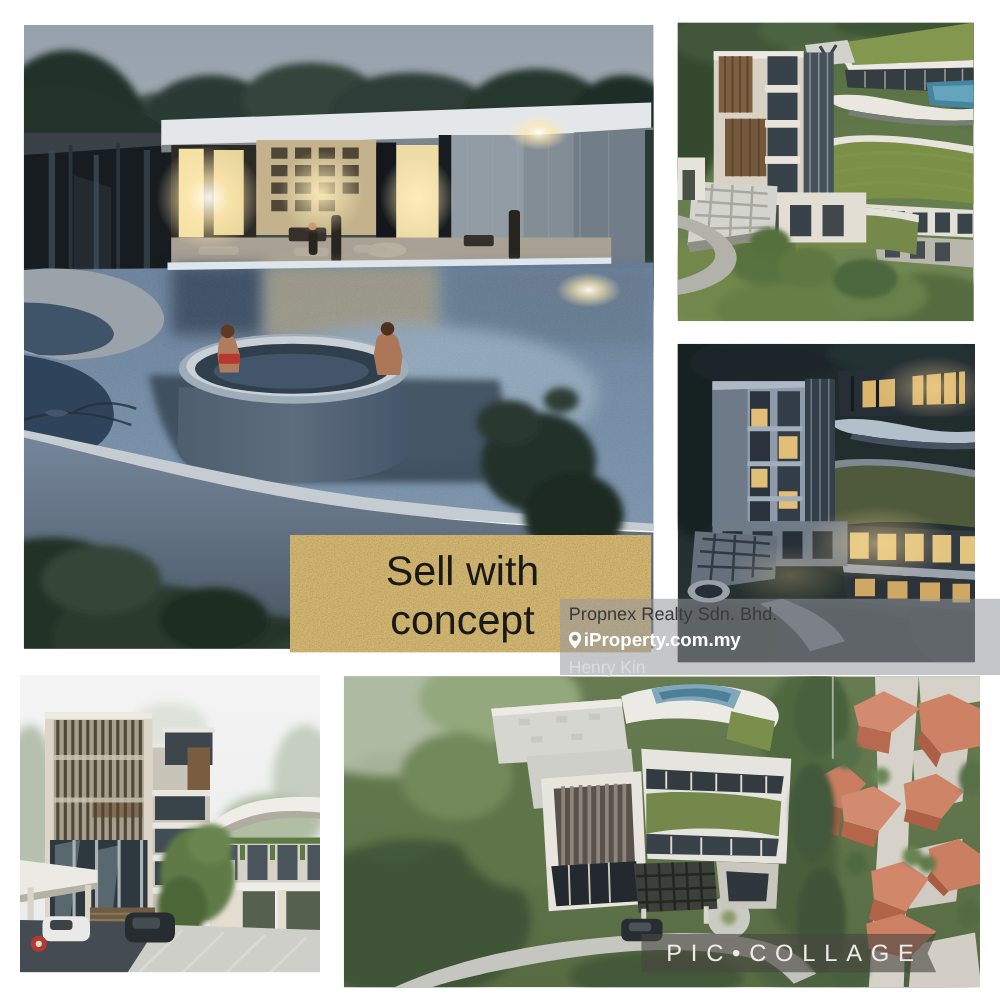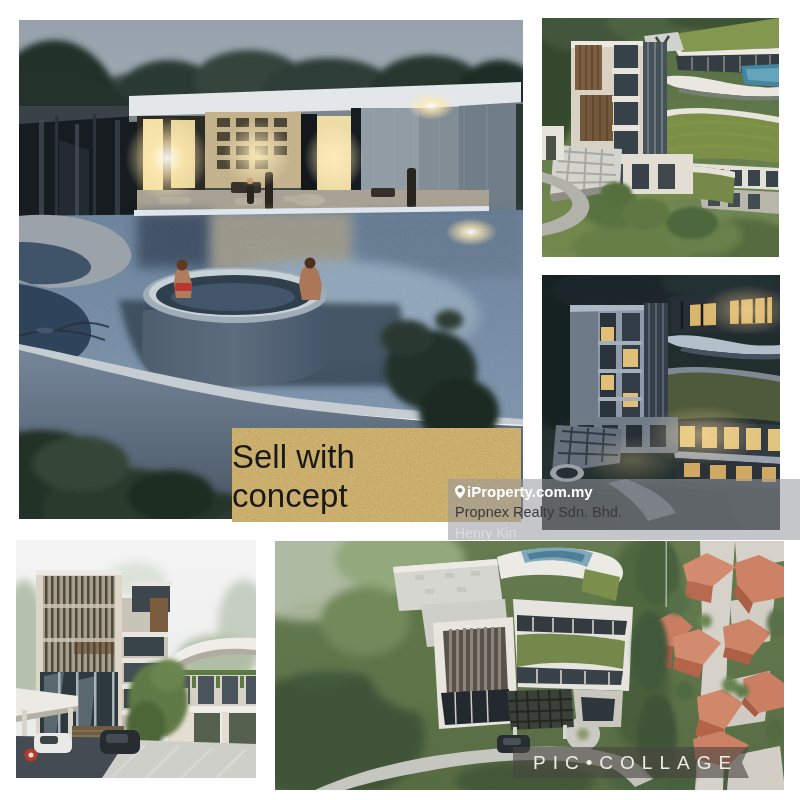--- a/index.html
+++ b/index.html
@@ -710,32 +710,32 @@
       <feComponentTransfer>
             <feFuncA type="linear" slope="0" intercept="1"></feFuncA>
           </feComponentTransfer>
     </filter>
   </defs>
   <rect width="289" height="94" fill="#d2a94b"></rect>
   <rect width="289" height="94" filter="url(#glit)" opacity="0.3"></rect>
 </svg>
 </div>
 <div style="position:absolute;left:232px;top:428px;width:289px;height:94px;
-     color:#191917;font-size:33px;line-height:39px;text-align:left;padding-top:9px;padding-right:13px;box-sizing:border-box;">Sell with<br>concept</div>
+     color:#191917;font-size:33px;line-height:39px;text-align:center;padding-top:9px;padding-right:13px;box-sizing:border-box;">Sell with<br>concept</div>
 
 <div style="position:absolute;left:448px;top:479px;width:352px;height:61px;background:rgba(150,152,158,0.55);"></div>
 <div style="position:absolute;left:455px;top:482px;width:340px;">
+
+  <div style="height:21px;line-height:21px;color:#3a3a3c;font-size:14.5px;">Propnex Realty Sdn. Bhd.</div>
 
   <div style="height:20px;line-height:20px;color:#ffffff;font-weight:bold;font-size:15px;">
     <svg width="10" height="14" viewBox="0 0 12 16" style="display:inline-block;vertical-align:-2px;margin-right:2px;">
       <path d="M6,0 C2.7,0 0,2.7 0,6 C0,10.5 6,16 6,16 C6,16 12,10.5 12,6 C12,2.7 9.3,0 6,0 Z" fill="#fbfbf9"></path>
       <circle cx="6" cy="6" r="2.7" fill="rgba(70,66,48,0.6)"></circle>
     </svg>iProperty.com.my</div>
-
-  <div style="height:21px;line-height:21px;color:#3a3a3c;font-size:14.5px;">Propnex Realty Sdn. Bhd.</div>
 
   <div style="height:20px;line-height:20px;color:#dcdcde;font-size:14px;">Henry Kin</div>
 </div>
 
 <div style="position:absolute;left:513px;top:747px;width:237px;height:31px;">
 <svg width="237" height="31" viewBox="0 0 237 31">
   <polygon points="0,0 236,0 229,15.5 236,31 0,31" fill="rgba(72,70,64,0.62)"></polygon>
   <text x="20" y="22" font-family="Liberation Sans,sans-serif" font-size="19" letter-spacing="7" fill="#efece7">PIC•COLLAGE</text>
 </svg>
 </div>

